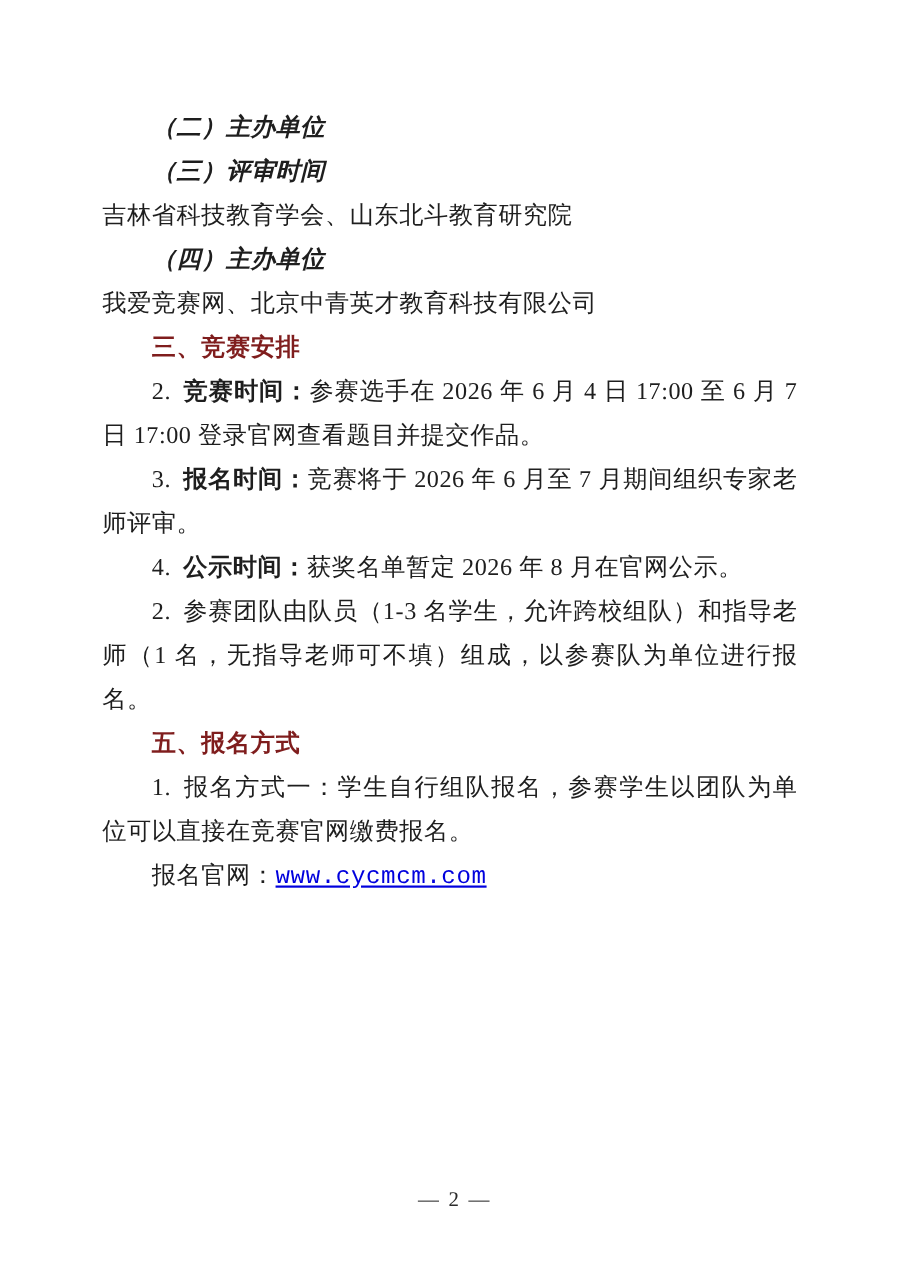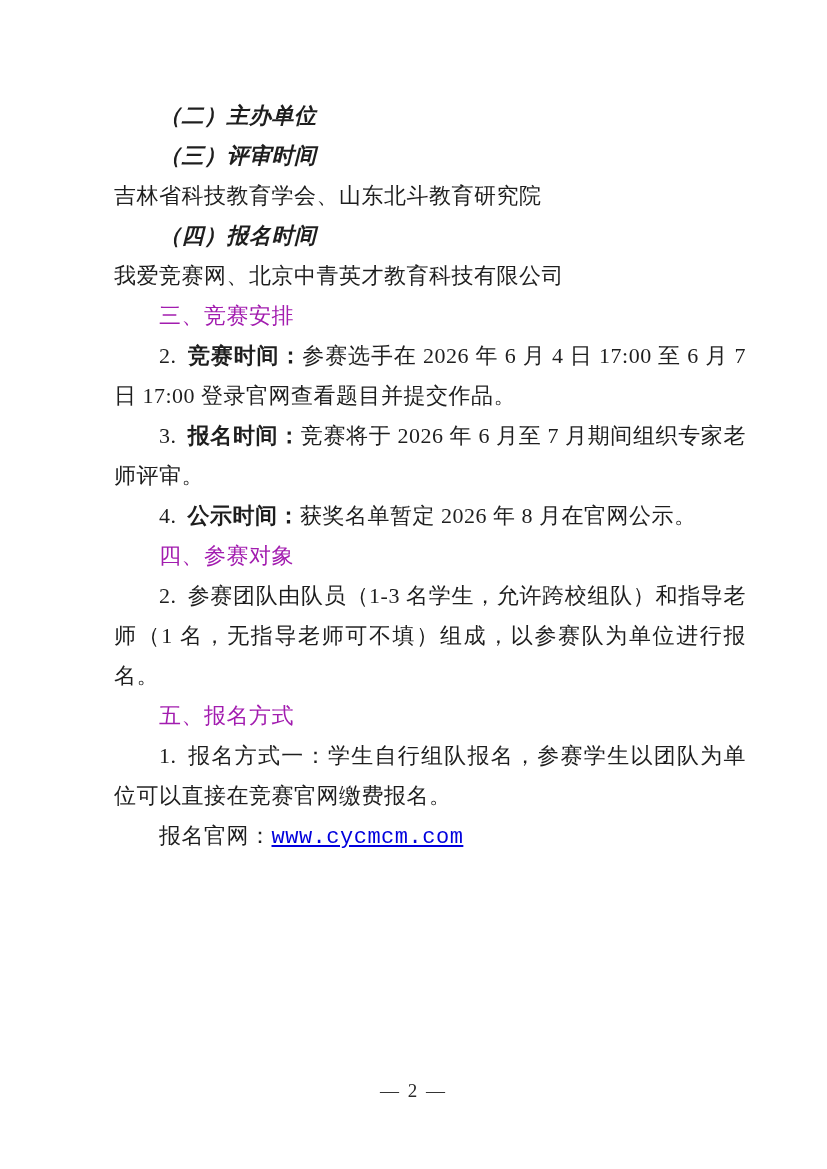--- a/index.html
+++ b/index.html
@@ -11,48 +11,48 @@
   .page{
     position:relative;
     width:827px;height:1169px;
     background:var(--page-bg);
     overflow:hidden;
     font-family:"Liberation Serif","DejaVu Serif",serif;
     color:var(--text-color);
   }
   .content{
     position:absolute;
-    left:114px;top:96px;
+    left:93px;top:96px;
     width:632px;
   }
   .content p{
     margin:0;
     font-size:22px;
     line-height:40px;
     text-align:justify;
     text-justify:inter-character;
     letter-spacing:0.5px;
   }
   .indent{text-indent:45px;}
   .kaiti{
     font-style:italic;
     font-weight:600;
     text-indent:45px;
     letter-spacing:2px;
   }
   .section-title{
     font-family:"Liberation Sans","DejaVu Sans",sans-serif;
-    font-weight:normal;
+    font-weight:bold;
     font-style:normal;
     font-size:23px;
     line-height:40px;
     text-indent:45px;
     letter-spacing:1px;
     margin:0;
-    color:#a21caf;
+    color:#7f1d1d;
   }
   .num{margin-right:11px;}
   .bold{font-weight:bold;}
   .link{
     color:var(--link-color);
     text-decoration:underline;
     cursor:pointer;
     font-family:Liberation Mono, monospace;
   }
   .footer{
@@ -70,33 +70,32 @@
 <body>
 
 <div class="page">
   <div class="content">
 
     <p class="kaiti">（二）主办单位</p>
 
     <p class="kaiti">（三）评审时间</p>
     <p>吉林省科技教育学会、山东北斗教育研究院</p>
 
-    <p class="kaiti">（四）报名时间</p>
+    <p class="kaiti">（四）主办单位</p>
     <p>我爱竞赛网、北京中青英才教育科技有限公司</p>
 
     <p class="section-title">三、竞赛安排</p>
 
 
     <p class="indent"><span class="num">2.</span><span class="bold">竞赛时间：</span><span>参赛选手在 2026 年 6 月 4 日 17:00 至 6 月 7 日 17:00 登录官网查看题目并提交作品。</span></p>
 
     <p class="indent"><span class="num">3.</span><span class="bold">报名时间：</span><span>竞赛将于 2026 年 6 月至 7 月期间组织专家老师评审。</span></p>
 
     <p class="indent"><span class="num">4.</span><span class="bold">公示时间：</span><span>获奖名单暂定 2026 年 8 月在官网公示。</span></p>
 
-    <p class="section-title">四、参赛对象</p>
 
 
     <p class="indent"><span class="num">2.</span><span>参赛团队由队员（1-3 名学生，允许跨校组队）和指导老师（1 名，无指导老师可不填）组成，以参赛队为单位进行报名。</span></p>
 
     <p class="section-title">五、报名方式</p>
 
     <p class="indent"><span class="num">1.</span><span>报名方式一：学生自行组队报名，参赛学生以团队为单位可以直接在竞赛官网缴费报名。</span></p>
 
     <p class="indent"><span>报名官网：</span><a class="link">www.cycmcm.com</a></p>
 

